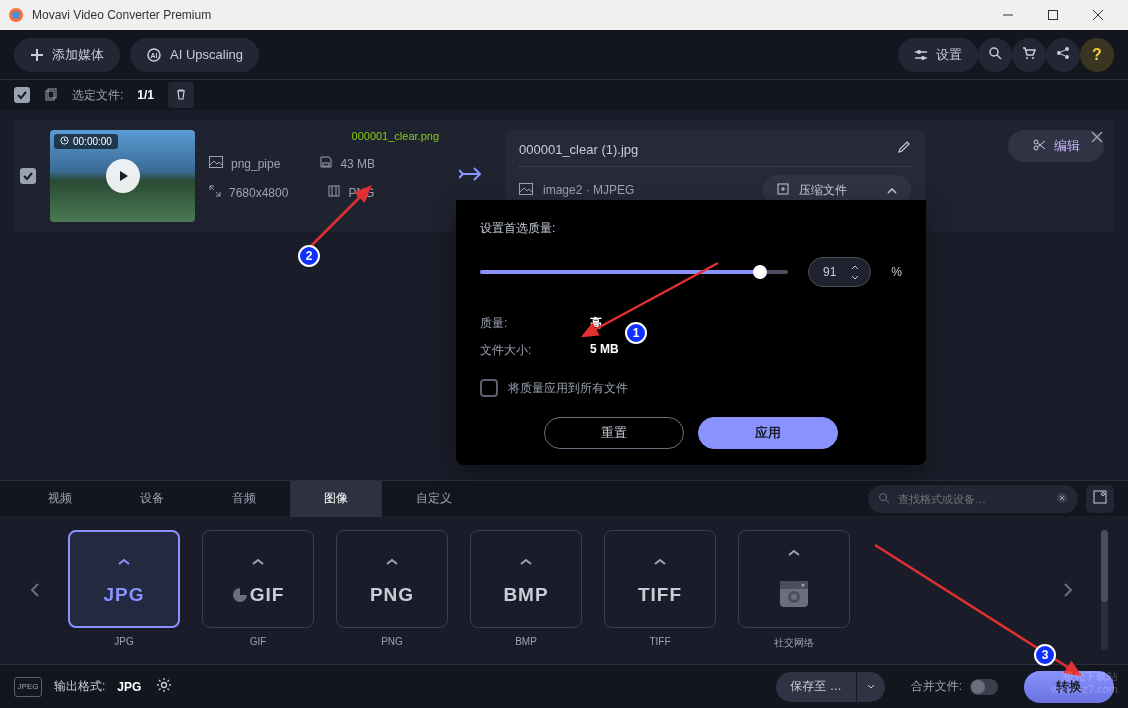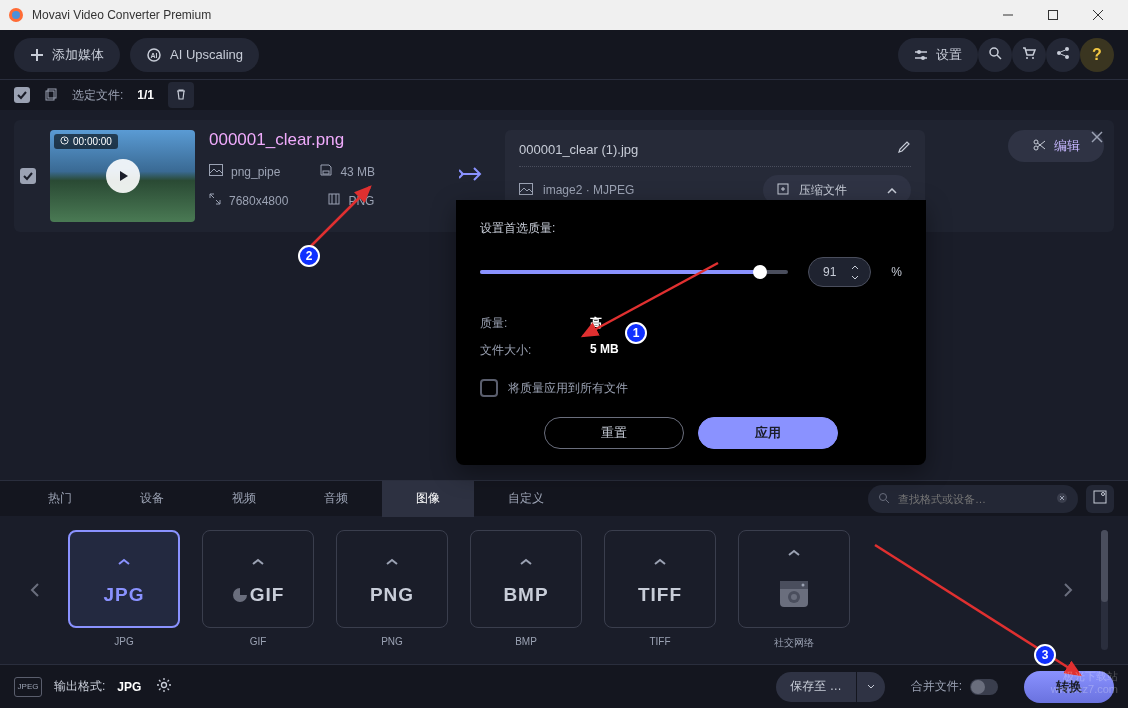--- a/index.html
+++ b/index.html
@@ -26,21 +26,21 @@
 .trash-btn { width: 26px; height: 26px; border-radius: 4px; background: #232735; display: flex; align-items: center; justify-content: center; cursor: pointer; }
 
 
 .file-area { padding: 10px 14px; position: relative; }
 .file-row { display: flex; align-items: flex-start; background: #1f2330; border-radius: 6px; padding: 10px; gap: 14px; position: relative; }
 .file-check { align-self: center; margin-left: -4px; }
 .thumb { width: 145px; height: 92px; background: linear-gradient(180deg,#5a9bd4 0%,#3a6a94 45%,#2a4a34 55%,#4a7a54 100%); border-radius: 4px; position: relative; overflow: hidden; }
 .thumb .dur { position: absolute; top: 4px; left: 4px; background: rgba(0,0,0,.6); color: #fff; font-size: 10px; padding: 2px 6px; border-radius: 3px; display: flex; align-items: center; gap: 4px; }
 .thumb .play { position: absolute; top: 50%; left: 50%; transform: translate(-50%,-50%); width: 34px; height: 34px; border-radius: 50%; background: rgba(255,255,255,.9); display: flex; align-items: center; justify-content: center; }
 .file-details { display: flex; flex-direction: column; gap: 14px; font-size: 12px; color: #9ba2b3; width: 230px; }
-.file-details .fname { color: #f0abfc; font-size: 17px; }
+.file-details .fname { color: #84cc16; font-size: 11px; text-align: right; }
 .file-details .row { display: flex; gap: 40px; }
 .file-details .cell { display: flex; align-items: center; gap: 8px; }
 .arrow-transform { align-self: center; margin: 0 6px; color: #8a92ff; }
 .close-x { position: absolute; top: 6px; right: 6px; width: 22px; height: 22px; display: flex; align-items: center; justify-content: center; cursor: pointer; color: #9ba2b3; }
 
 
 .output-box { background: #262a38; border-radius: 6px; padding: 10px 14px; width: 420px; position: relative; }
 .output-top { display: flex; align-items: center; gap: 10px; border-bottom: 1px dotted #4a4e5d; padding-bottom: 8px; }
 .output-top .fname { color: #c8cdd8; font-size: 13px; flex: 1; }
 .pencil { cursor: pointer; }
@@ -374,27 +374,24 @@
       </button>
     <button class="qpbtn primary">
         <span>应用</span>
       </button>
   </div>
 </div>
 
 <div style="position:absolute;bottom:0;left:0;right:0">
 <div class="format-tabs">
   <div class="ftab">
-        <span>热门</span>
+        <span>视频</span>
       </div>
   <div class="ftab">
         <span>设备</span>
-      </div>
-  <div class="ftab">
-        <span>视频</span>
       </div>
   <div class="ftab">
         <span>音频</span>
       </div>
   <div class="ftab active">
         <span>图像</span>
       </div>
   <div class="ftab">
         <span>自定义</span>
       </div>

